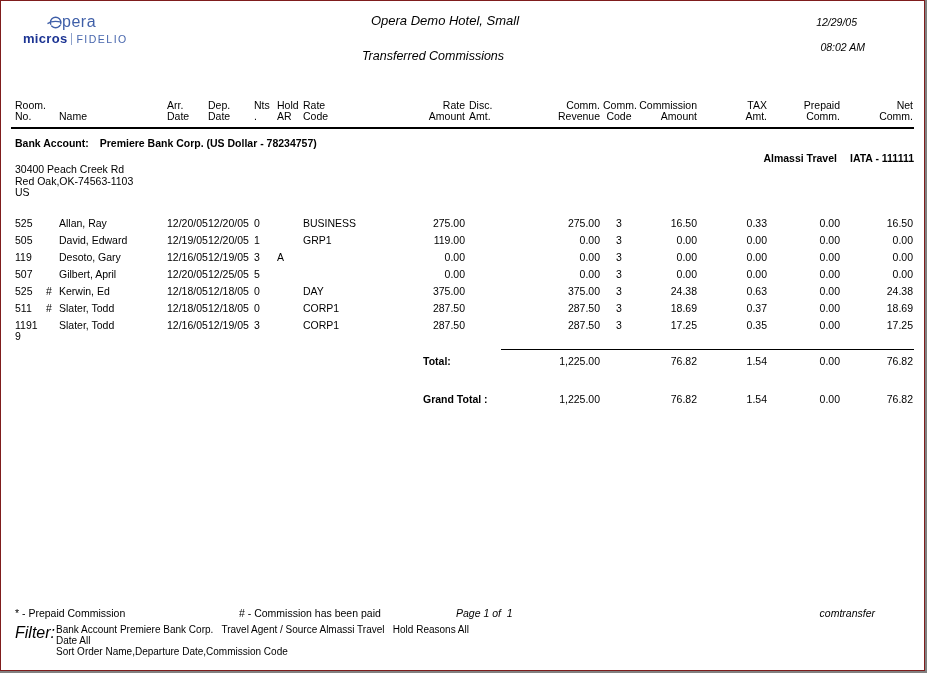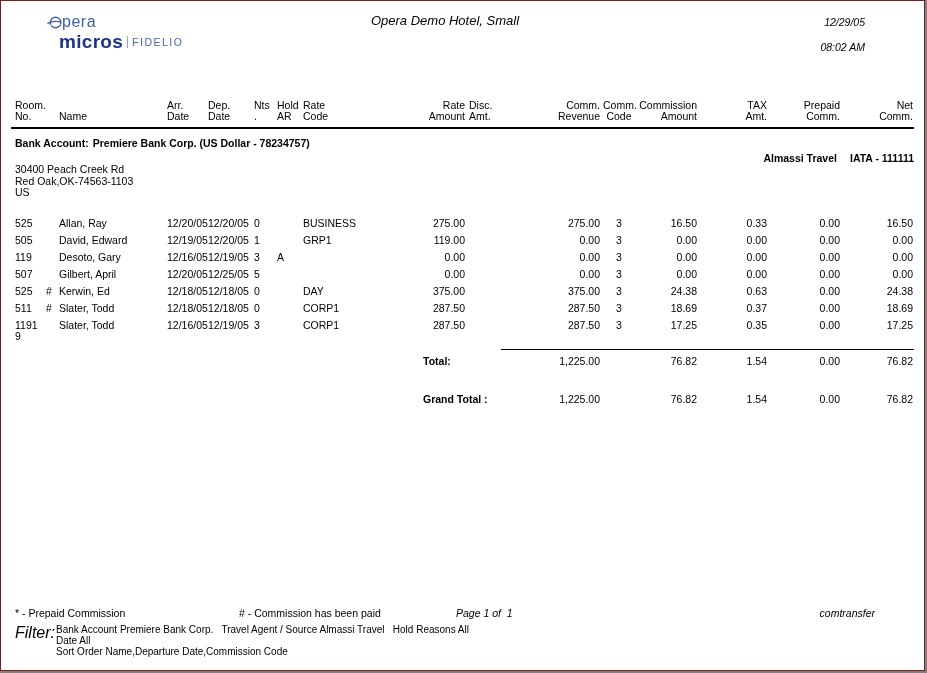--- a/index.html
+++ b/index.html
@@ -9,48 +9,48 @@
     background:#ffffff; border:1px solid #7f1d1d;
     font-family:"Liberation Sans", sans-serif; color:#000;
     overflow:hidden;
   }
   
   .logo { position:absolute; left:22px; top:12px; }
   .logo-top { display:flex; align-items:center; margin-left:24px; color:#3f5fa8; }
   .logo-top .swirl { width:15px; height:15px; margin-right:0px; }
   .logo-top .opera-text { font-size:16px; letter-spacing:0.5px; color:#3f5fa8; }
   .logo-bottom { display:flex; align-items:center; margin-top:0px; }
-  .micros { color:#1c3493; font-weight:bold; font-size:19px; letter-spacing:0.3px;margin-left:36px; }
+  .micros { color:#1c3493; font-weight:bold; font-size:13px; letter-spacing:0.3px; }
   .logo-div { width:1px; height:12px; background:#8fa3cc; margin:0 4px; }
   .fidelio { color:#4766ad; font-size:10.5px; letter-spacing:1.5px; }
   
   .hotel-title  { position:absolute; top:12px; left:0; width:888px; text-align:center; font-style:italic; font-size:13px; }
   .report-title { position:absolute; top:48px; left:0; width:864px; text-align:center; font-style:italic; font-size:12.5px; }
-  .report-date  { position:absolute; top:15px; right:59px; font-style:italic; font-size:10.5px; }
+  .report-date  { position:absolute; top:15px; right:67px; font-style:italic; font-size:10.5px; }
   .report-time  { position:absolute; top:40px; right:59px; font-style:italic; font-size:10.5px; }
   
   table.report { position:absolute; left:10px; top:99px; width:903px;
     border-collapse:collapse; table-layout:fixed; font-size:10.5px; }
   table.report th { font-weight:normal; vertical-align:bottom; padding:0 1px 5px 2px; line-height:11px; }
   table.report thead tr { border-bottom:2px solid #000; }
   table.report td { padding:3px 1px 3px 2px; line-height:11px; vertical-align:top; white-space:nowrap; }
   .a-l { text-align:left; } .a-r { text-align:right; } .a-c { text-align:center; }
   .col-room   { padding-left:4px !important; white-space:normal !important; word-break:break-all; }
   th.col-room { white-space:nowrap !important; }
   .col-marker { padding-left:2px !important; }
   .col-name   { padding-left:2px !important; }
   .col-arr, .col-dep, .col-rate_code { padding-left:3px !important; }
   .col-nts    { padding-left:4px !important; }
   .col-hold   { padding-left:5px !important; }
   .col-disc_amt { padding-left:3px !important; }
   
   .bank-cell { padding:9px 0 16px 4px !important; white-space:normal !important; }
   .bank-cell div { line-height:11.5px; }
   .bank-line1 { font-weight:bold; margin-bottom:3px; }
-  .bank-line1 .bank-val { margin-left:4px; }
+  .bank-line1 .bank-val { margin-left:11px; }
   .bank-line2 { font-weight:bold;text-align:right; }
   .bank-line2 .agent-iata { margin-left:13px; }
   
   tr.sp1 td { height:5px;  padding:0 !important; }
   tr.sp2 td { height:18px; padding:0 !important; }
   tr.total-row td { padding-top:6px !important; padding-bottom:3px !important; }
   td.overline { border-top:1px solid #000; }
   td.total-label { font-weight:bold; padding-left:23px !important; text-align:left; white-space:nowrap; }
   
   .legend-prepaid { position:absolute; left:14px;  top:606px; font-size:10.5px; }
@@ -76,20 +76,21 @@
       <span class="opera-text">pera</span>
     </div>
     <div class="logo-bottom">
       <span class="micros">micros</span>
       <span class="logo-div"></span>
       <span class="fidelio">FIDELIO</span>
     </div>
   </div>
 
   <div class="hotel-title">Opera Demo Hotel, Small</div>
+  <div class="report-title">Transferred Commissions</div>
 
   <div class="report-date">12/29/05</div>
   <div class="report-time">08:02 AM</div>
 
   <table class="report">
     <colgroup>
       <col style="width:33px">
         <col style="width:13px">
         <col style="width:107px">
         <col style="width:41px">

